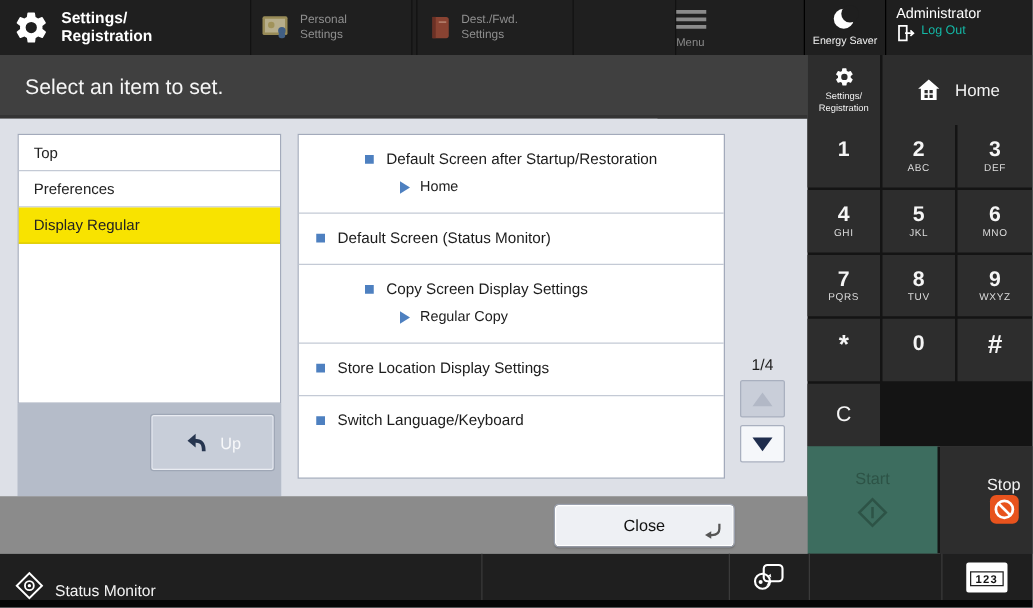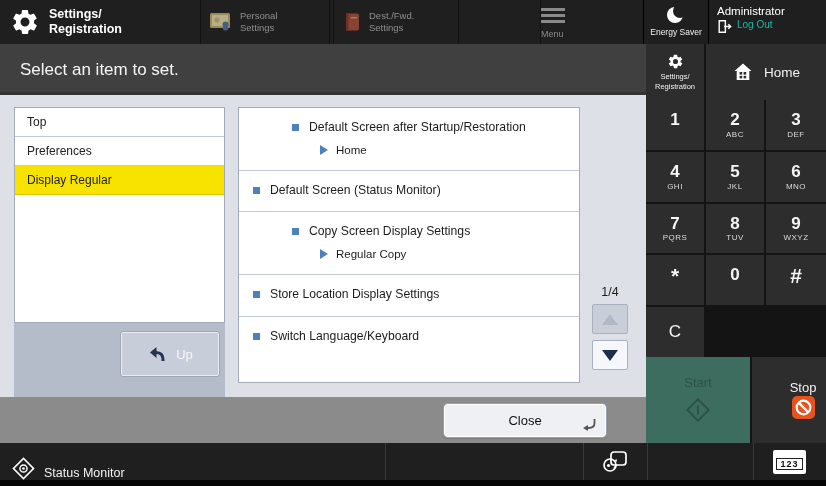--- a/index.html
+++ b/index.html
@@ -88,21 +88,21 @@
   
   .pagelbl { position:absolute; left:588px; top:190px; width:44px; text-align:center; font-size:12.5px; color:#1c1c1c; }
   .pg-btn { position:absolute; left:592px; width:36px; height:30px; border:1px solid #a9b0bf; border-radius:2px;
             display:flex; align-items:center; justify-content:center; }
   .pg-up { top:209px; background:#c9ced9; }
   .pg-up .tri { width:0; height:0; border-bottom:11px solid #b2b8c6; border-left:8px solid transparent; border-right:8px solid transparent; }
   .pg-down { top:245px; background:#f5f7fa; cursor:pointer; }
   .pg-down .tri { width:0; height:0; border-top:11px solid #1f2d4d; border-left:8px solid transparent; border-right:8px solid transparent; }
   
   .footerband { position:absolute; left:0; top:397px; width:646px; height:46px; background:#8b8b8b; }
-  .close-btn { position:absolute; left:444px; top:7px; width:162px; height:33px; background:#eef0f4;
+  .close-btn { position:absolute; left:444px; top:7px; width:143px; height:33px; background:#eef0f4;
                border:1px solid #fff; outline:1px solid #9aa0ad; border-radius:3px; display:flex; align-items:center;
                justify-content:center; cursor:pointer; box-shadow:0 1px 2px rgba(0,0,0,.35); }
   .close-btn .lbl { font-size:13px; color:#111; }
   .close-btn svg { position:absolute; right:8px; bottom:4px; }
   
   .statusbar { position:absolute; left:0; top:443px; width:826px; height:37px; background:#1f1f1f; }
   .statusbar .div { position:absolute; top:0; width:1px; height:37px; background:#3a3a3a; }
   .sm-btn { position:absolute; left:12px; top:0; height:37px; display:flex; align-items:flex-end; gap:9px; cursor:pointer; }
   .sm-btn .lbl { color:#f2f2f2; font-size:12.5px; }
   .counter-btn { position:absolute; left:583px; top:0; width:64px; height:37px; display:flex; align-items:center;

